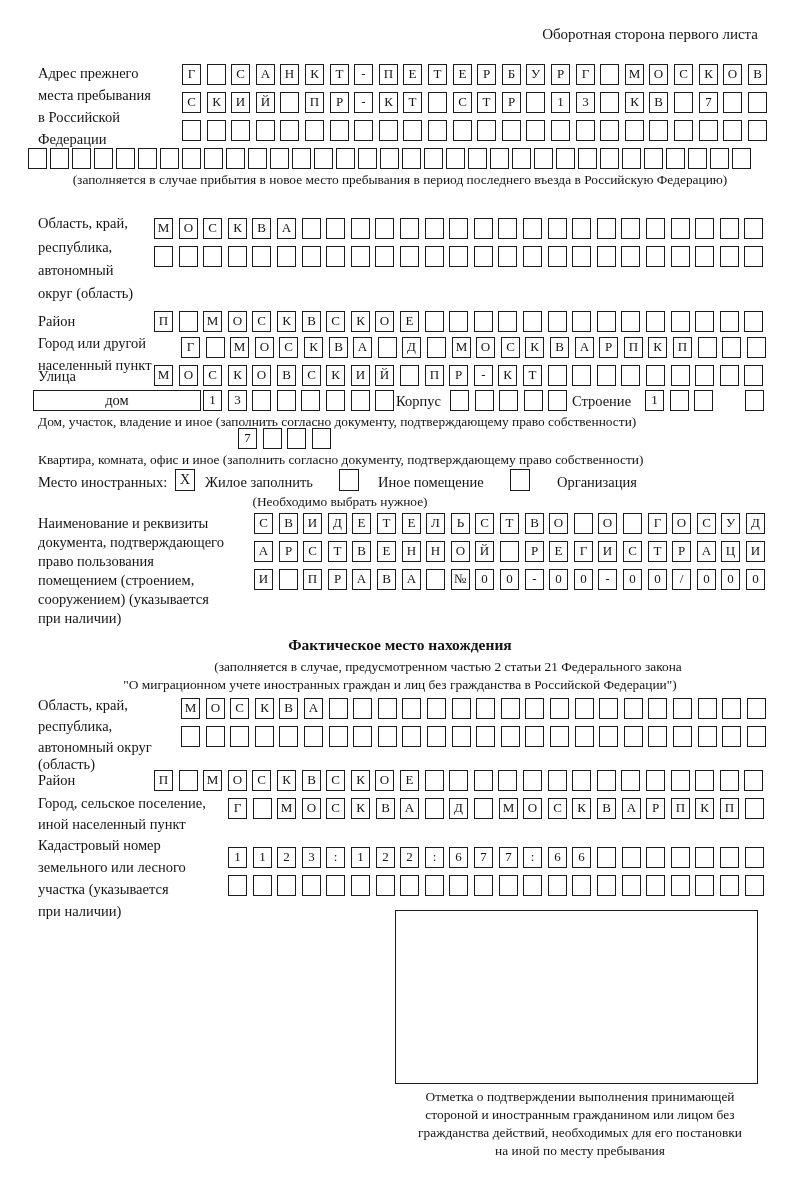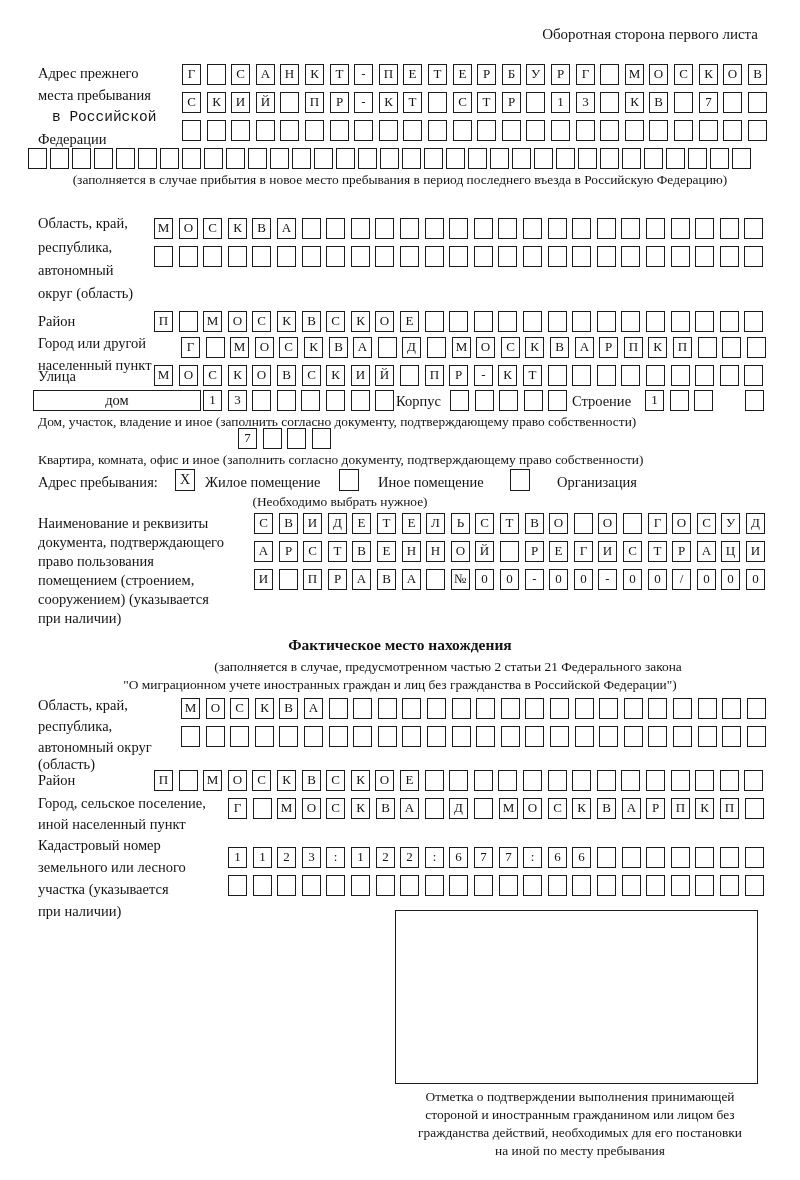--- a/index.html
+++ b/index.html
@@ -25,21 +25,21 @@
 </style>
 </head>
 <body>
 
 <div id="form">
 
   <div class="hdr" style="top:26px;right:42px;">Оборотная сторона первого листа</div>
 
   <div class="lbl" style="left:38px;top:66px;">Адрес прежнего</div>
   <div class="lbl" style="left:38px;top:88px;">места пребывания</div>
-  <div class="lbl" style="left:52px;top:110px;font-family:Liberation Mono, monospace;">в Российской</div>
+  <div class="lbl" style="left:38px;top:110px;">в Российской</div>
   <div class="lbl" style="left:38px;top:132px;">Федерации</div>
 
   <div class="cap capc" style="top:173px;">(заполняется в случае прибытия в новое место пребывания в период последнего въезда в Российскую Федерацию)</div>
 
 
   <div class="lbl" style="left:38px;top:216px;">Область, край,</div>
   <div class="lbl" style="left:38px;top:240px;">республика,</div>
   <div class="lbl" style="left:38px;top:263px;">автономный</div>
   <div class="lbl" style="left:38px;top:286px;">округ (область)</div>
 
@@ -52,23 +52,23 @@
 
   <div class="bigfield" style="left:33px;top:390px;width:168px;">дом</div>
   <div class="lbl" style="left:396px;top:394px;">Корпус</div>
   <div class="lbl" style="left:572px;top:394px;">Строение</div>
 
   <div class="cap" style="left:38px;top:415px;">Дом, участок, владение и иное (заполнить согласно документу, подтверждающему право собственности)</div>
 
 
   <div class="cap" style="left:38px;top:453px;">Квартира, комната, офис и иное (заполнить согласно документу, подтверждающему право собственности)</div>
 
-  <div class="lbl" style="left:38px;top:475px;">Адрес пребывания:</div>
+  <div class="lbl" style="left:38px;top:475px;">Место иностранных:</div>
   <div class="checkbox" style="left:175px;top:469px;">X</div>
-  <div class="lbl" style="left:205px;top:475px;">Жилое помещение</div>
+  <div class="lbl" style="left:205px;top:475px;">Жилое заполнить</div>
   <div class="checkbox" style="left:339px;top:469px;"></div>
   <div class="lbl" style="left:378px;top:475px;">Иное помещение</div>
   <div class="checkbox" style="left:510px;top:469px;"></div>
   <div class="lbl" style="left:557px;top:475px;">Организация</div>
 
   <div class="cap" style="left:200px;top:495px;width:280px;text-align:center;">(Необходимо выбрать нужное)</div>
 
   <div class="lbl" style="left:38px;top:516px;text-align:center;">Наименование и реквизиты</div>
   <div class="lbl" style="left:38px;top:535px;">документа, подтверждающего</div>
   <div class="lbl" style="left:38px;top:554px;">право пользования</div>

